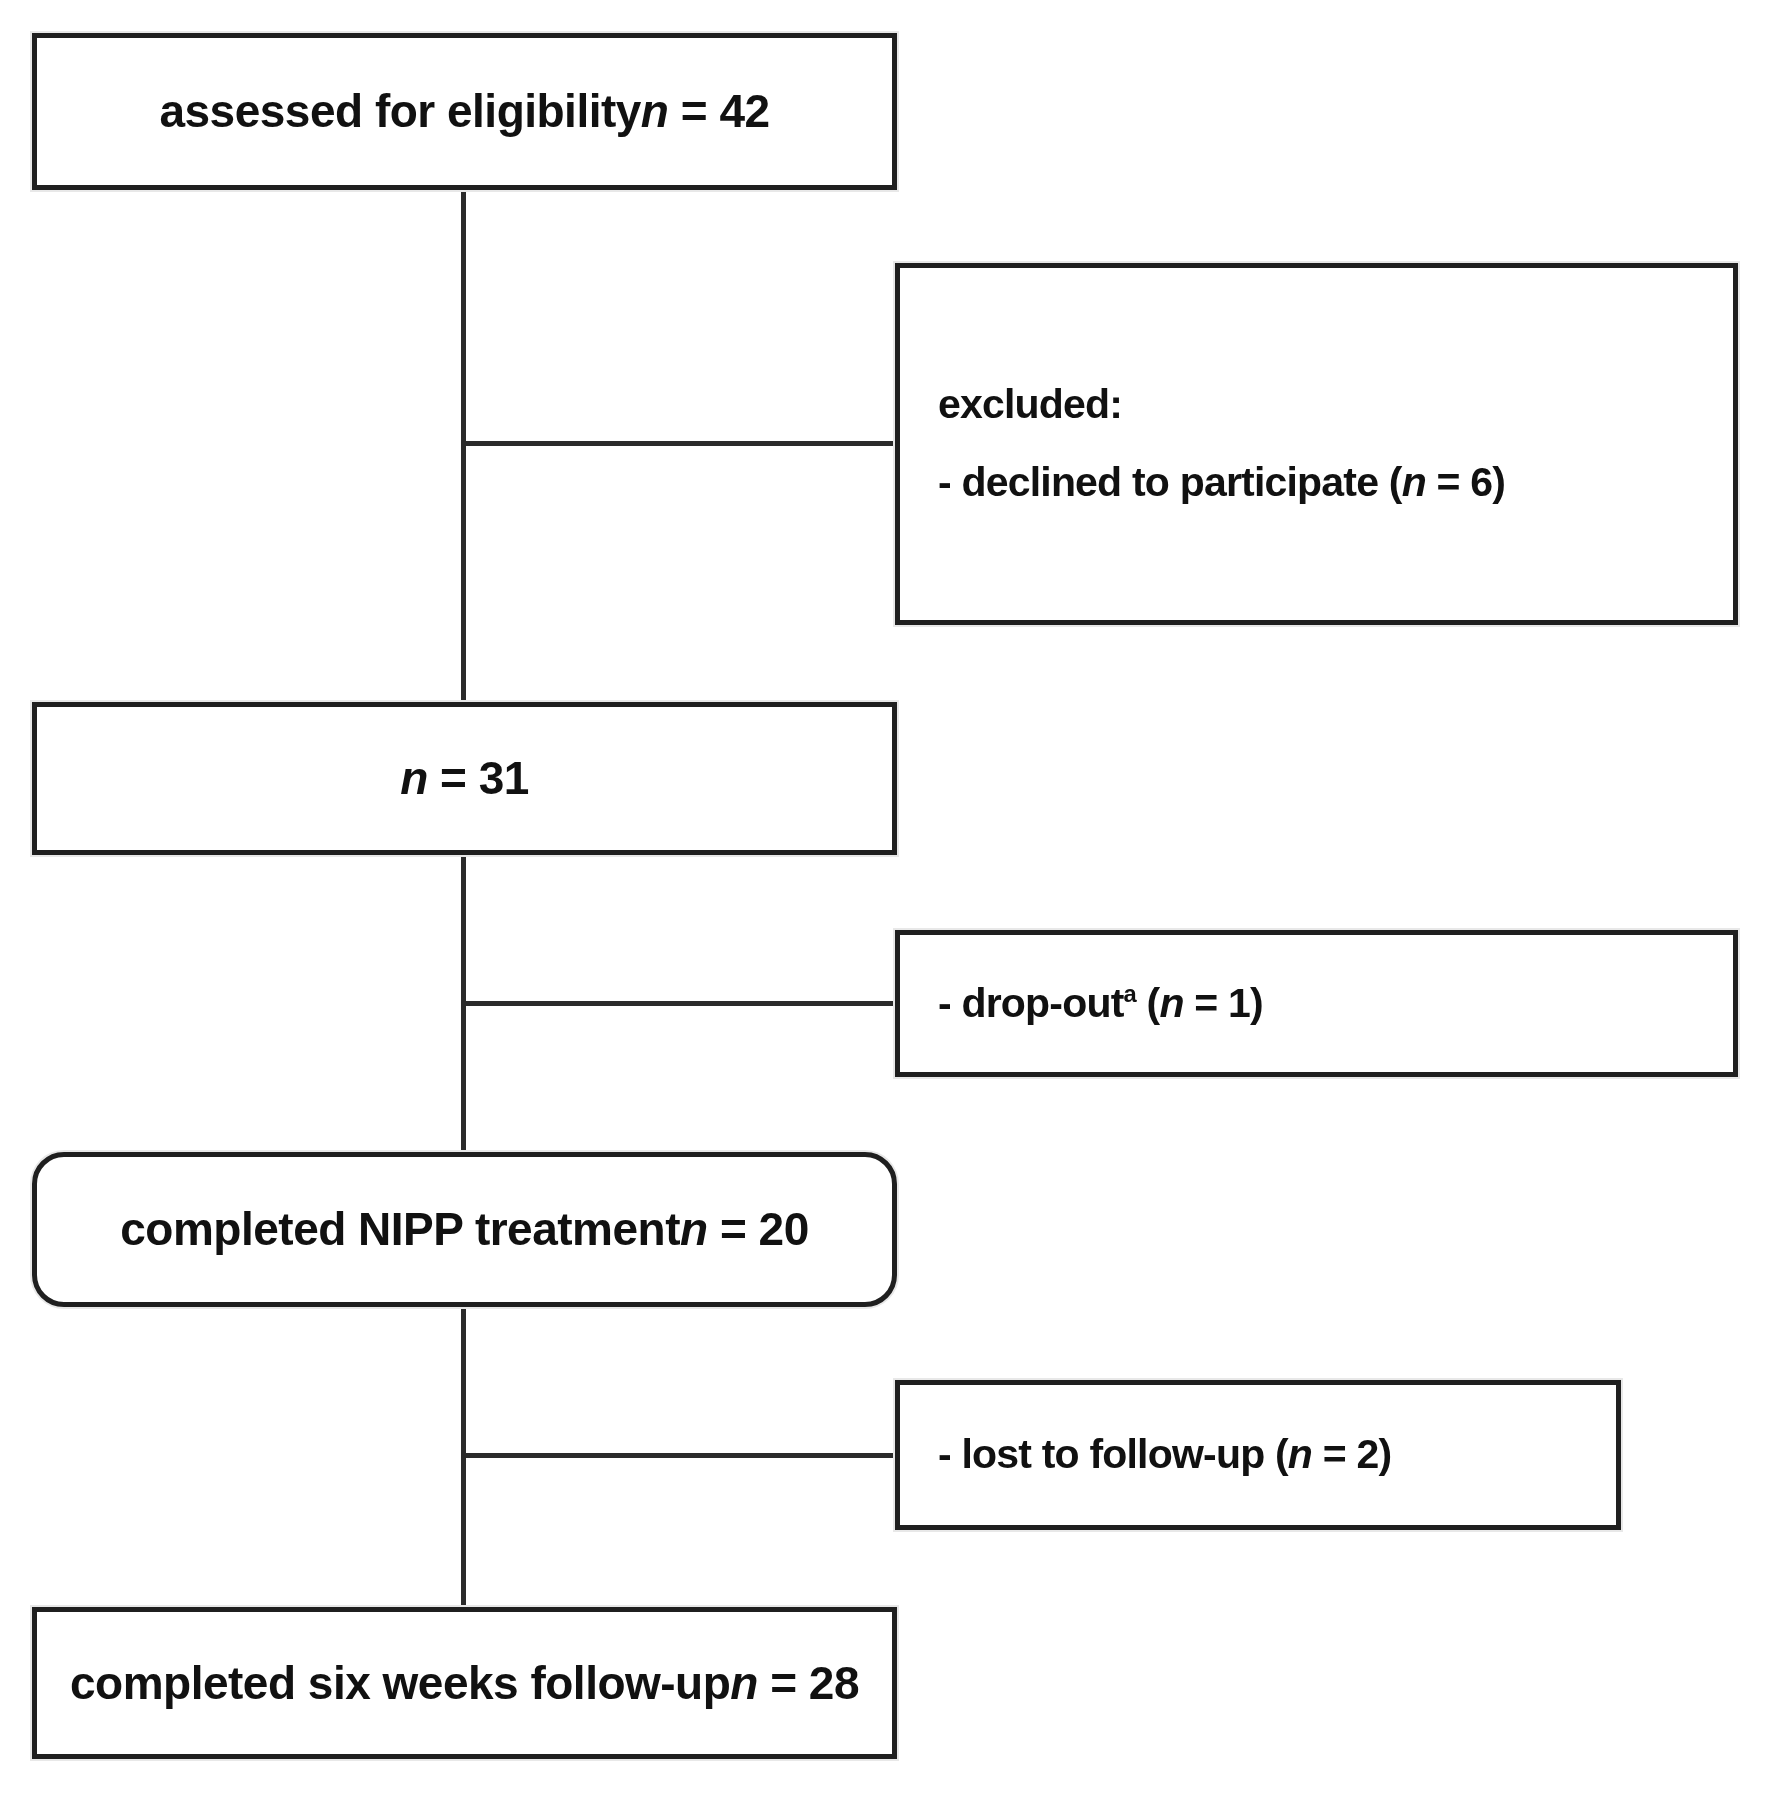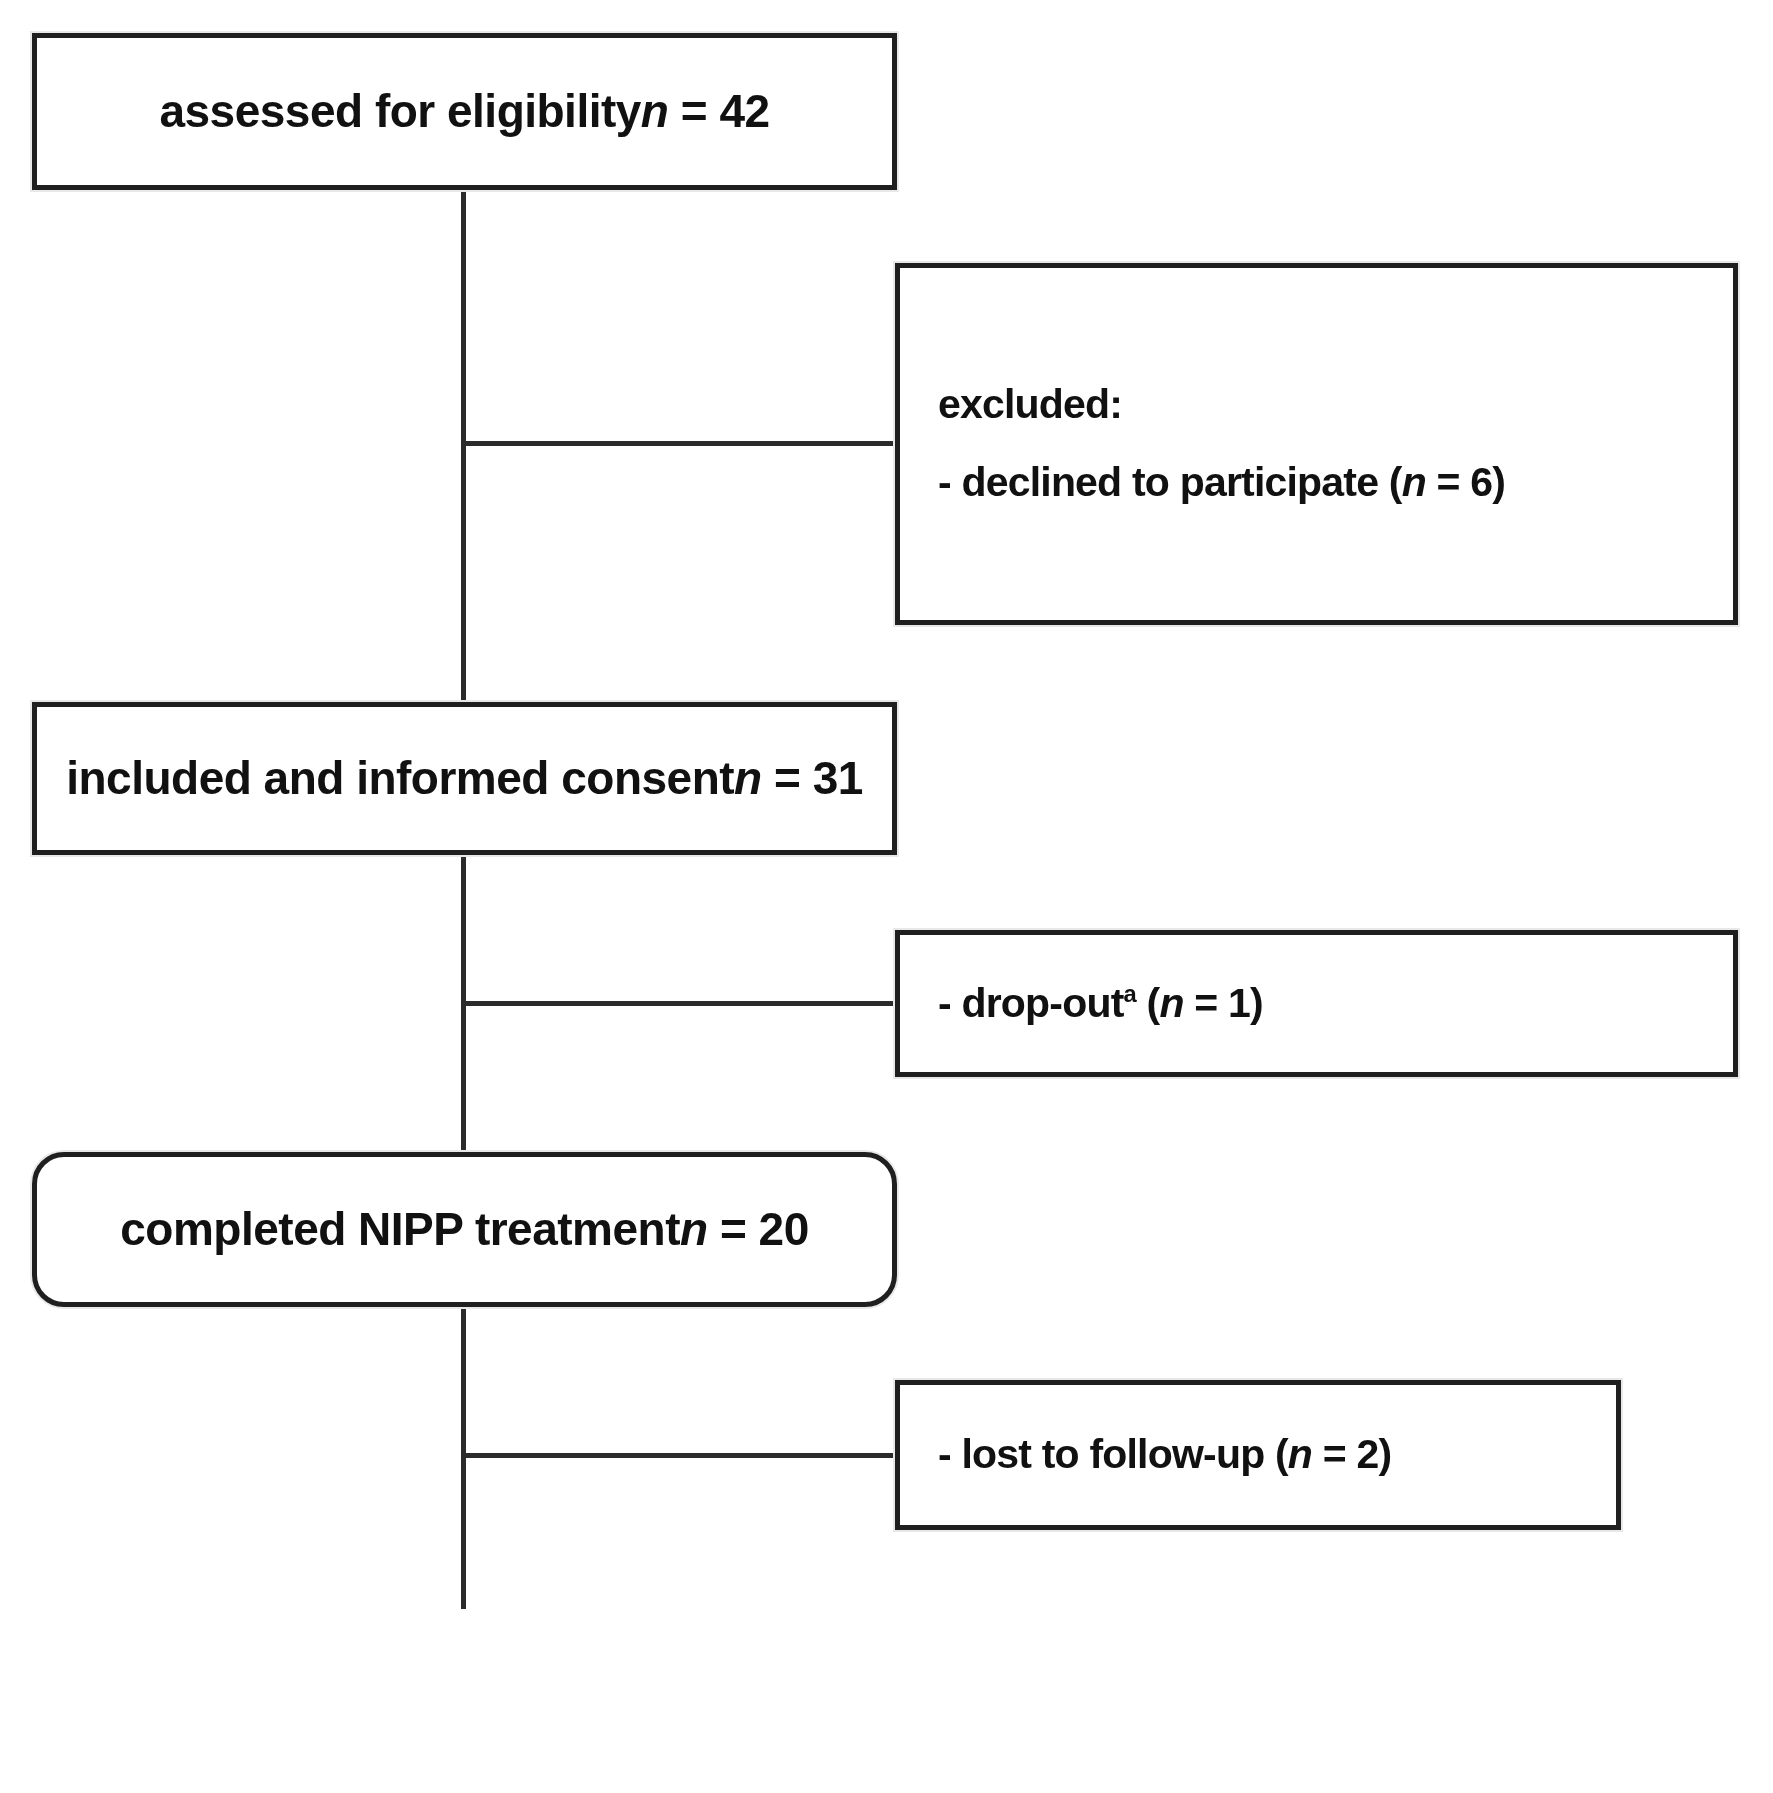--- a/index.html
+++ b/index.html
@@ -61,29 +61,32 @@
   <div class="connector" style="left:461px; top:1001px; width:434px; height:5px;"></div>
   <div class="connector" style="left:461px; top:1307px; width:5px;   height:302px;"></div>
   <div class="connector" style="left:461px; top:1453px; width:434px; height:5px;"></div>
 
   <div class="box flow-box" style="left:32px; top:33px; width:865px; height:157px;">
     <div class="flow-line">assessed for eligibility</div>
     <div class="flow-line"><span style="font-style: italic;">n</span><span> = 42</span></div>
   </div>
 
   <div class="box flow-box" style="left:32px; top:702px; width:865px; height:153px;">
-    <div class="flow-line">included and informed consent</div>
     <div class="flow-line"><span style="font-style: italic;">n</span><span> = 31</span></div>
   </div>
 
   <div class="box flow-box" style="left:32px; top:1152px; width:865px; height:155px;border-radius:32px;">
     <div class="flow-line">completed NIPP treatment</div>
     <div class="flow-line"><span style="font-style: italic;">n</span><span> = 20</span></div>
   </div>
 
+  <div class="box flow-box" style="left:32px; top:1607px; width:865px; height:152px;">
+    <div class="flow-line">completed six weeks follow-up</div>
+    <div class="flow-line"><span style="font-style: italic;">n</span><span> = 28</span></div>
+  </div>
 
   <div class="box side-box" style="left:895px; top:263px; width:843px; height:362px;">
     <div class="flow-line"><span>excluded:</span></div>
     <div class="flow-line"><span>- declined to participate (</span><span style="font-style: italic;">n</span><span> = 6)</span></div>
   </div>
 
   <div class="box side-box" style="left:895px; top:930px; width:843px; height:147px;">
     <div class="flow-line"><span>- drop-out</span><sup>a</sup><span> (</span><span style="font-style: italic;">n</span><span> = 1)</span></div>
   </div>
 

